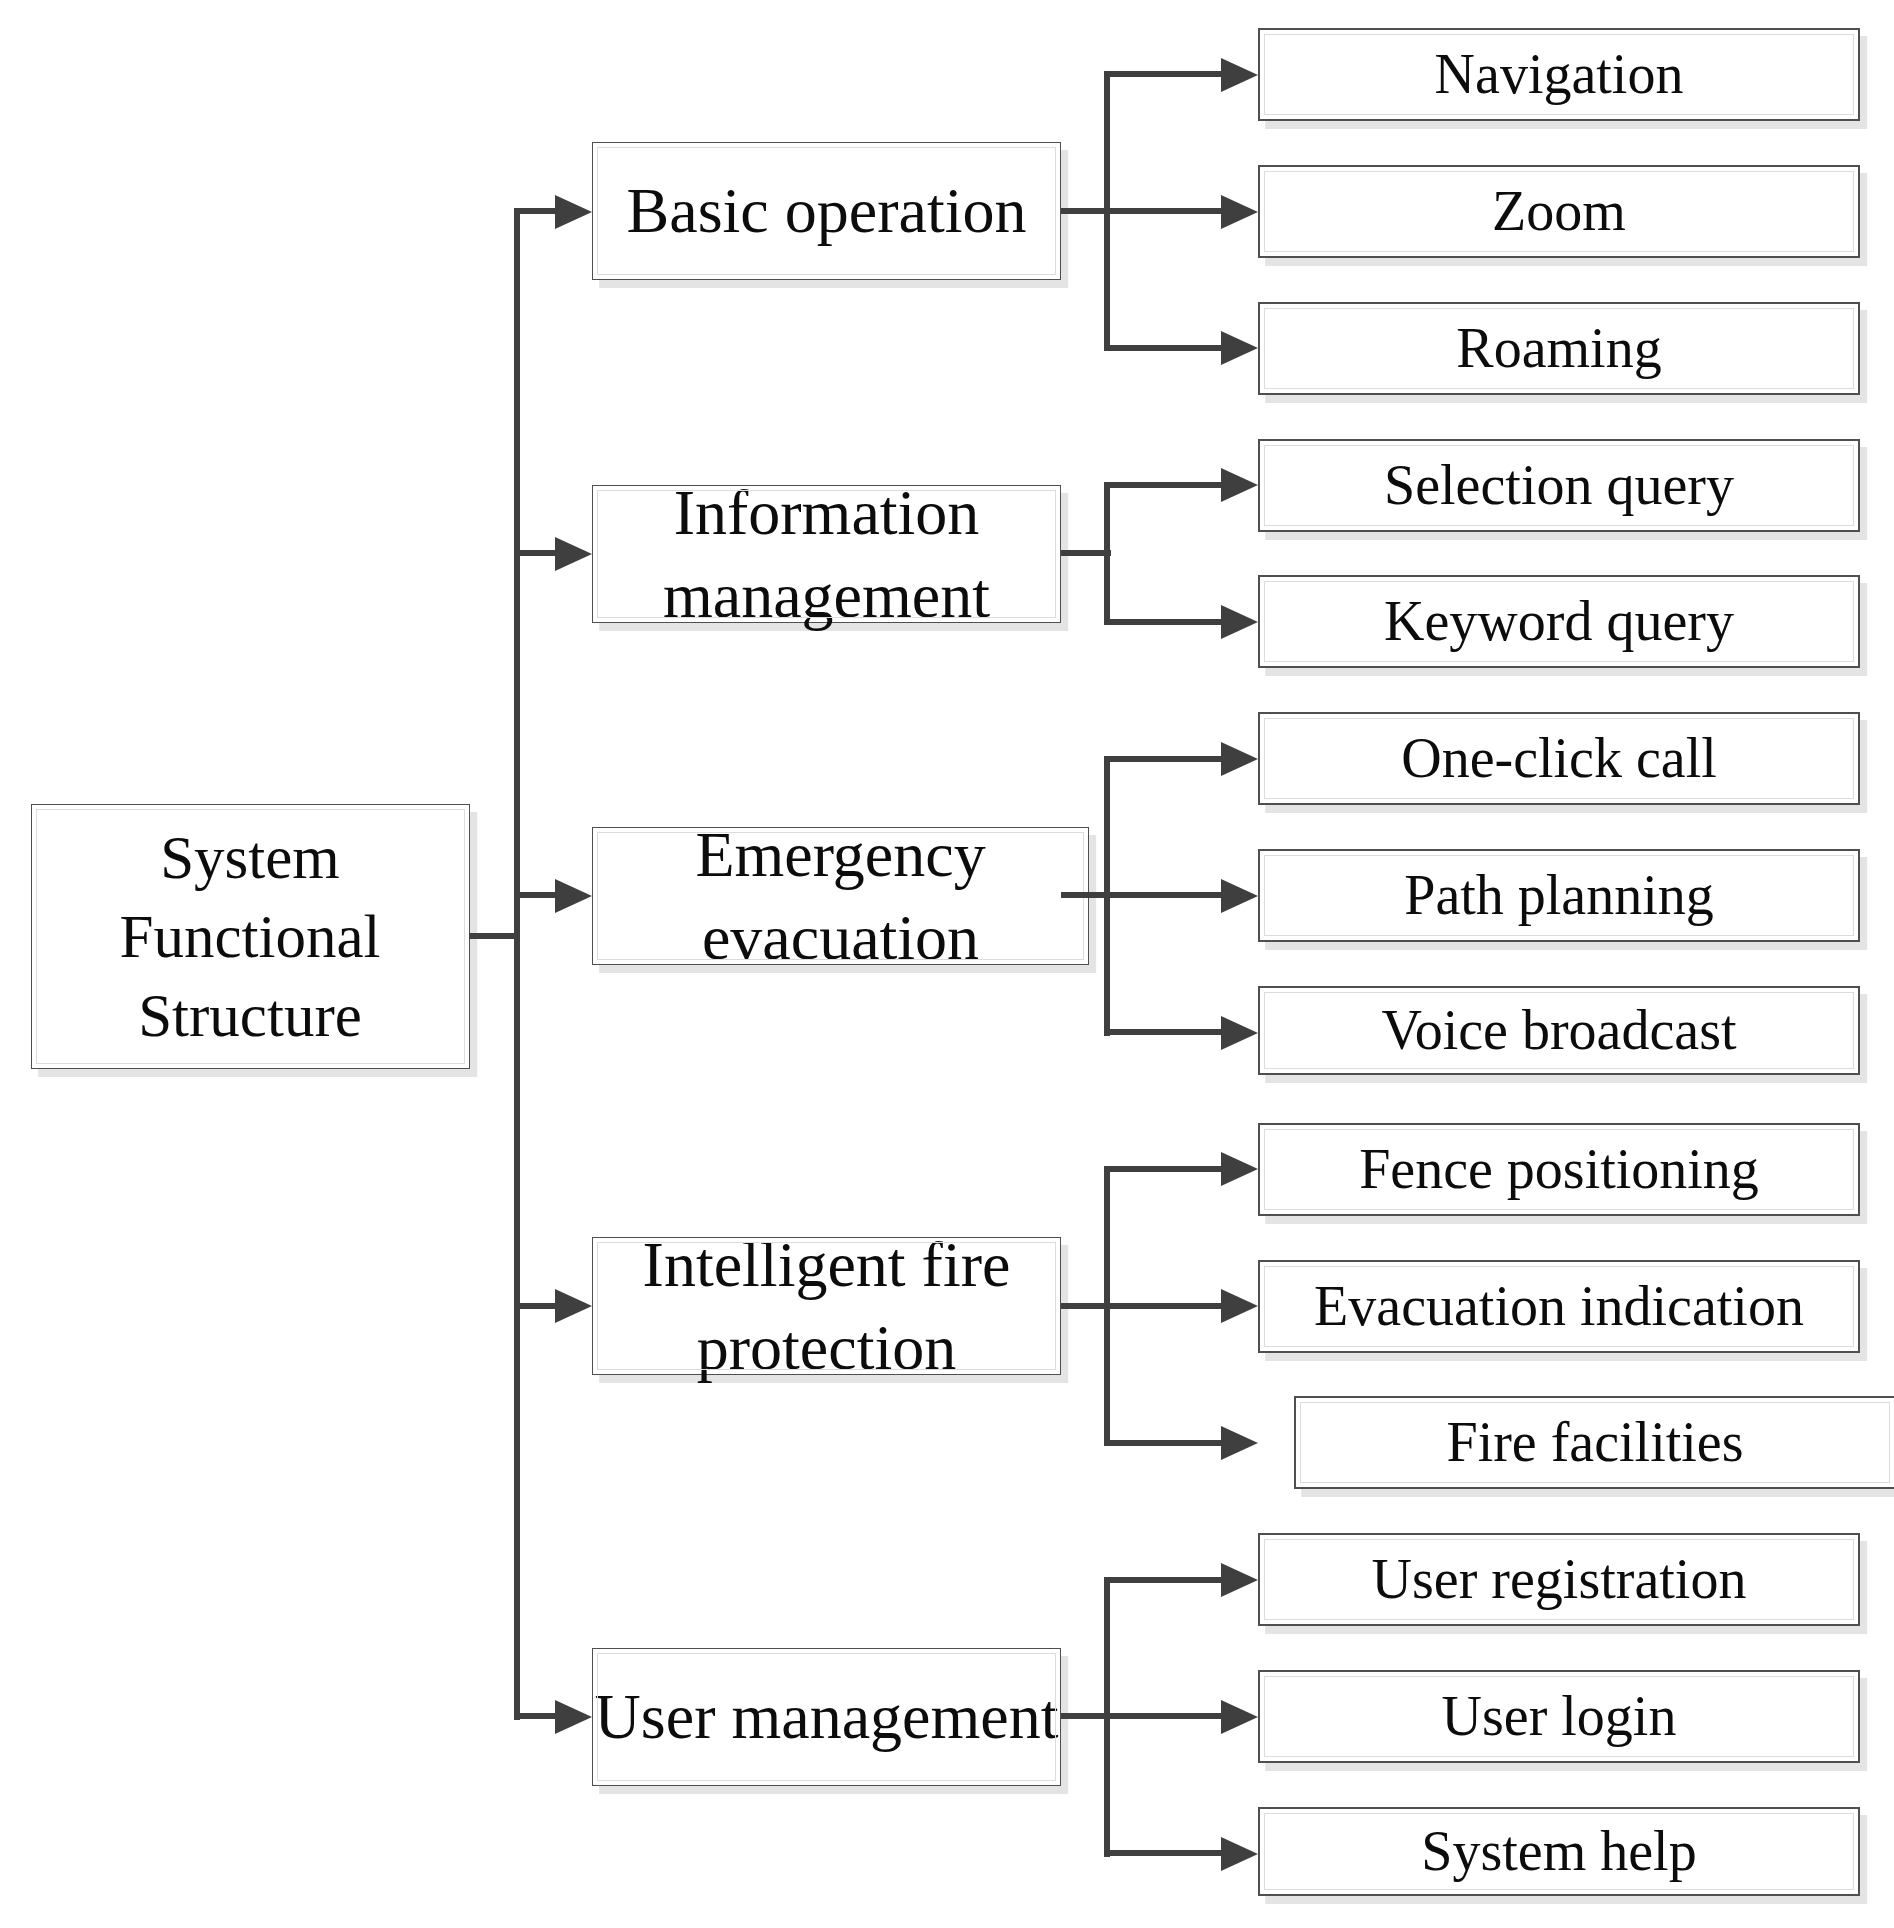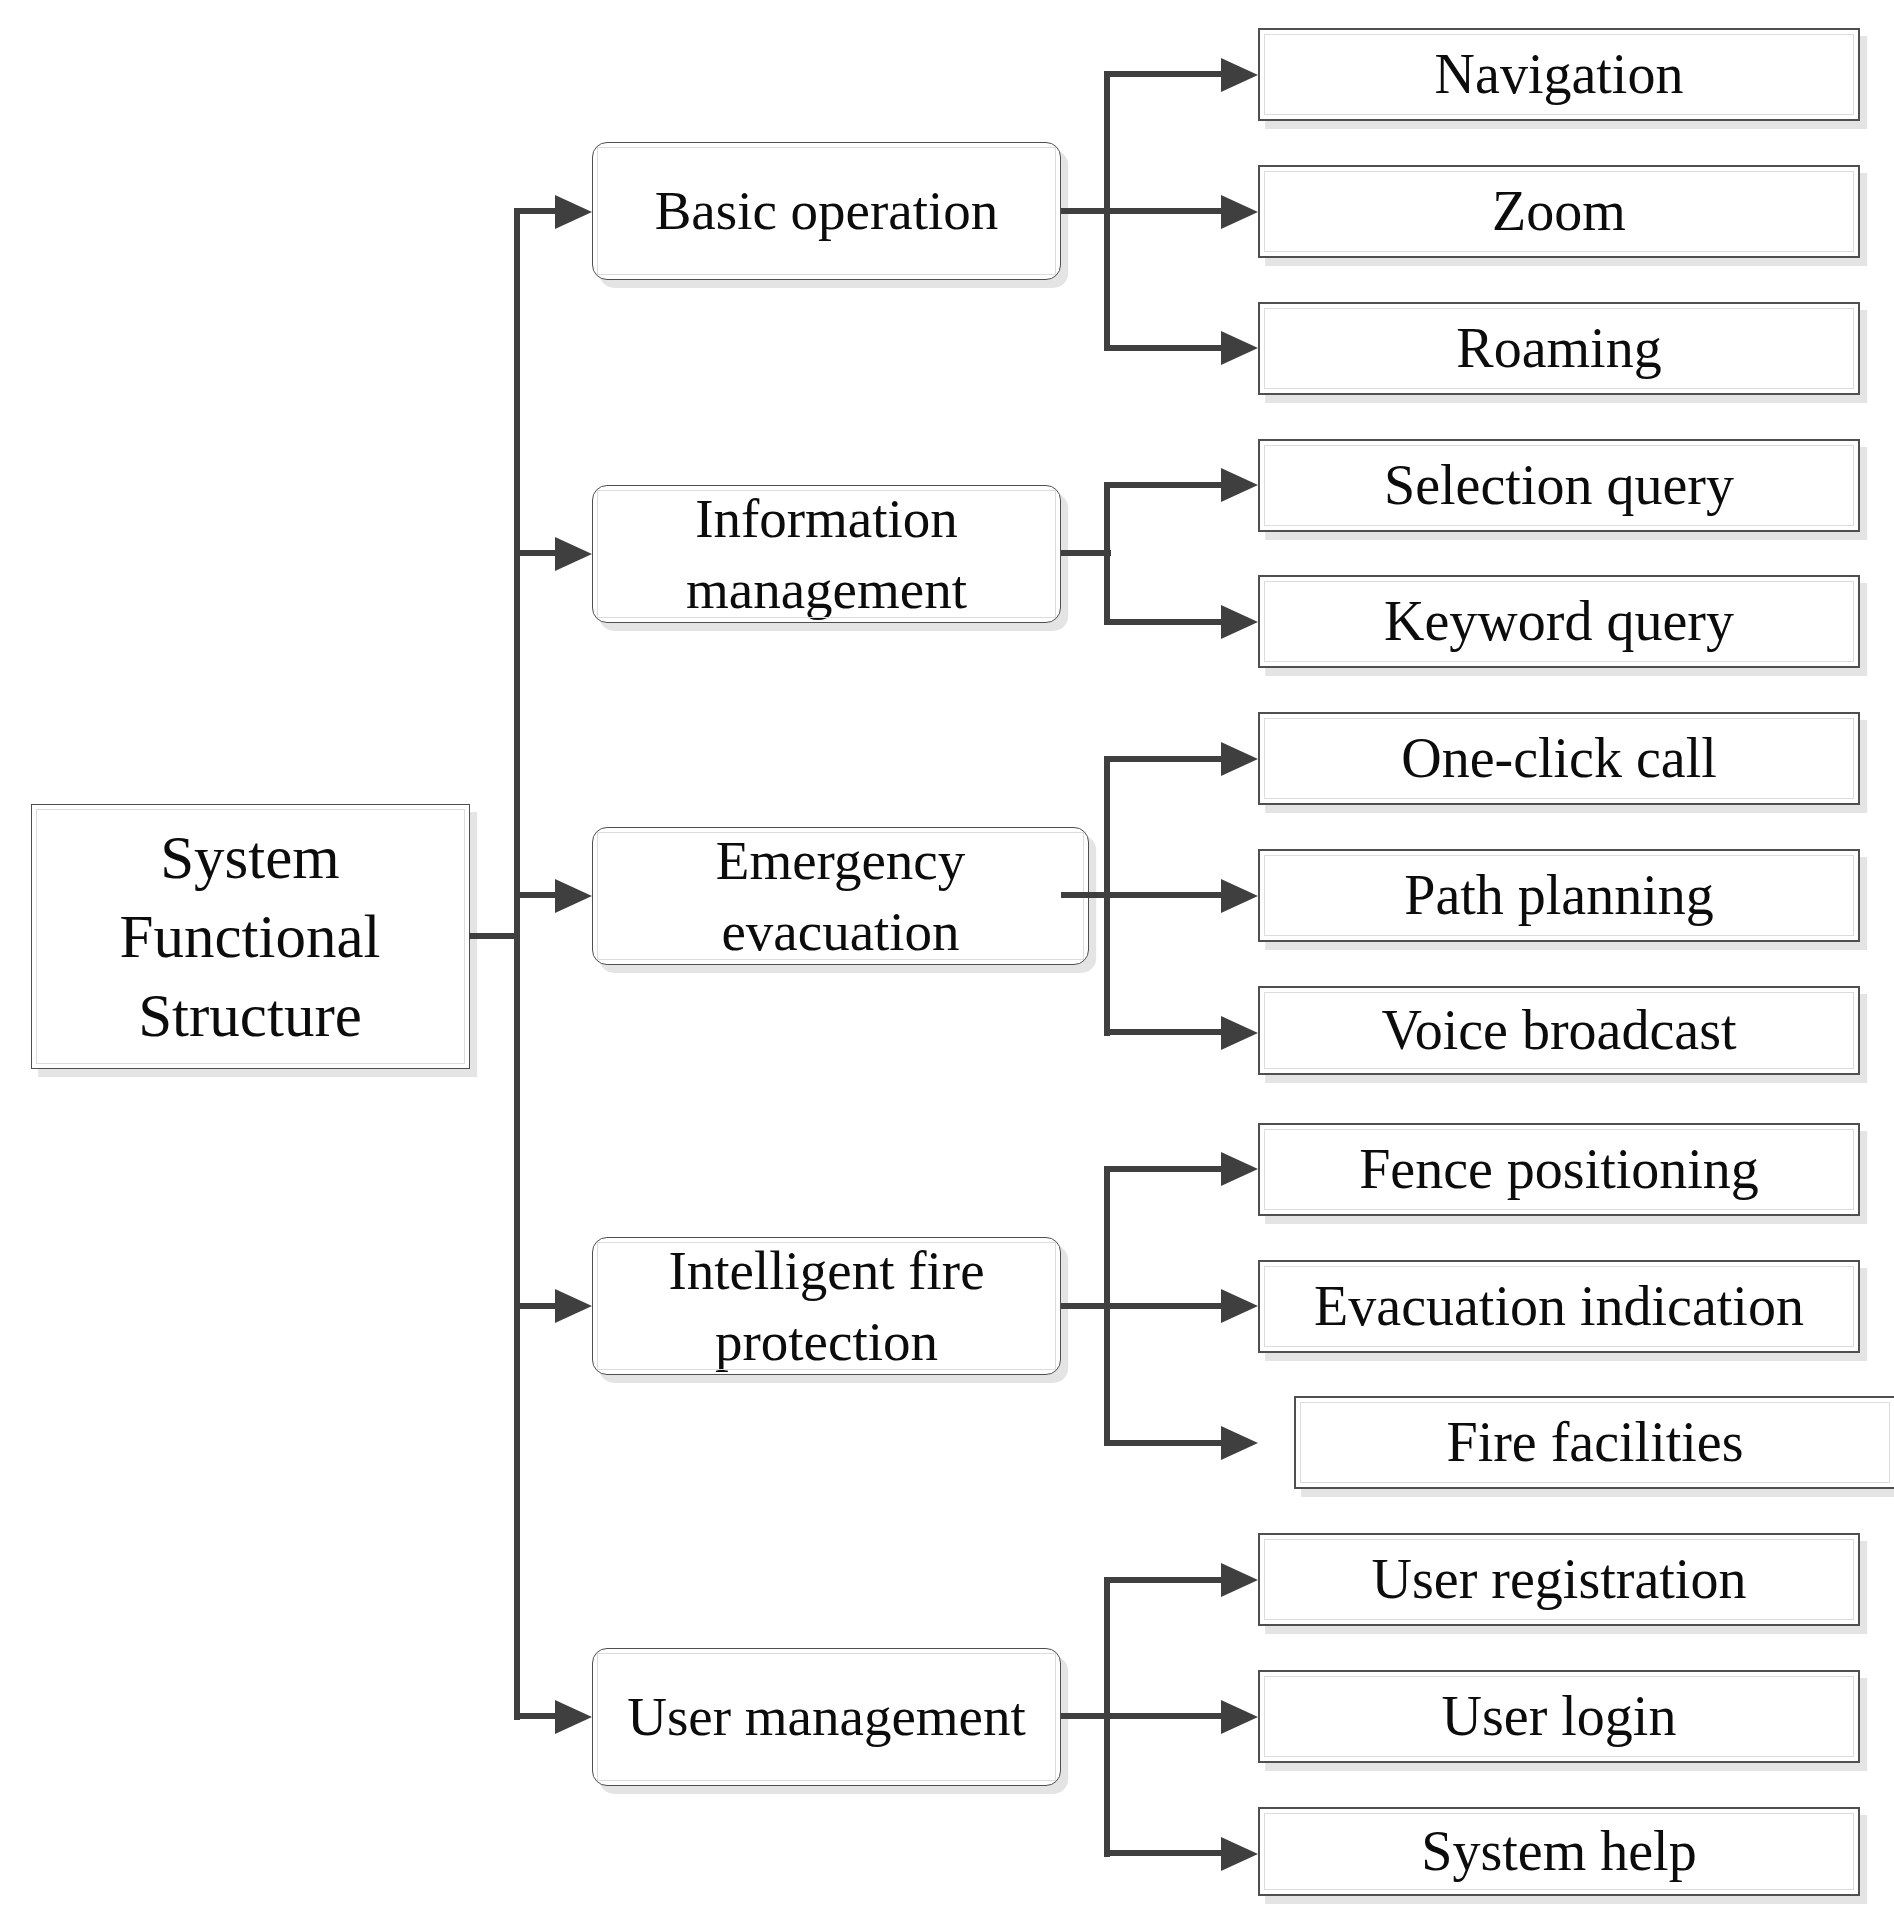--- a/index.html
+++ b/index.html
@@ -30,21 +30,21 @@
     padding: 0 0;
   }
   .node::before {
     content: "";
     position: absolute;
     inset: 4px;
     border: 0.8px solid var(--inner, #dcdcdc);
     pointer-events: none;
   }
   .root-node { font-size: 61px; border-width: 1.6px; }
-  .l2-node   { font-size: 55px; border-width: 1.6px; border-radius: 15px; }
+  .l2-node   { font-size: 64px; border-width: 1.6px; }
   .l3-node   { font-size: 56px; }
   .line {
     position: absolute;
     background: var(--line, #3f3f3f);
   }
   .arrow {
     position: absolute;
     width: 0;
     height: 0;
     border-top: 17px solid transparent;

